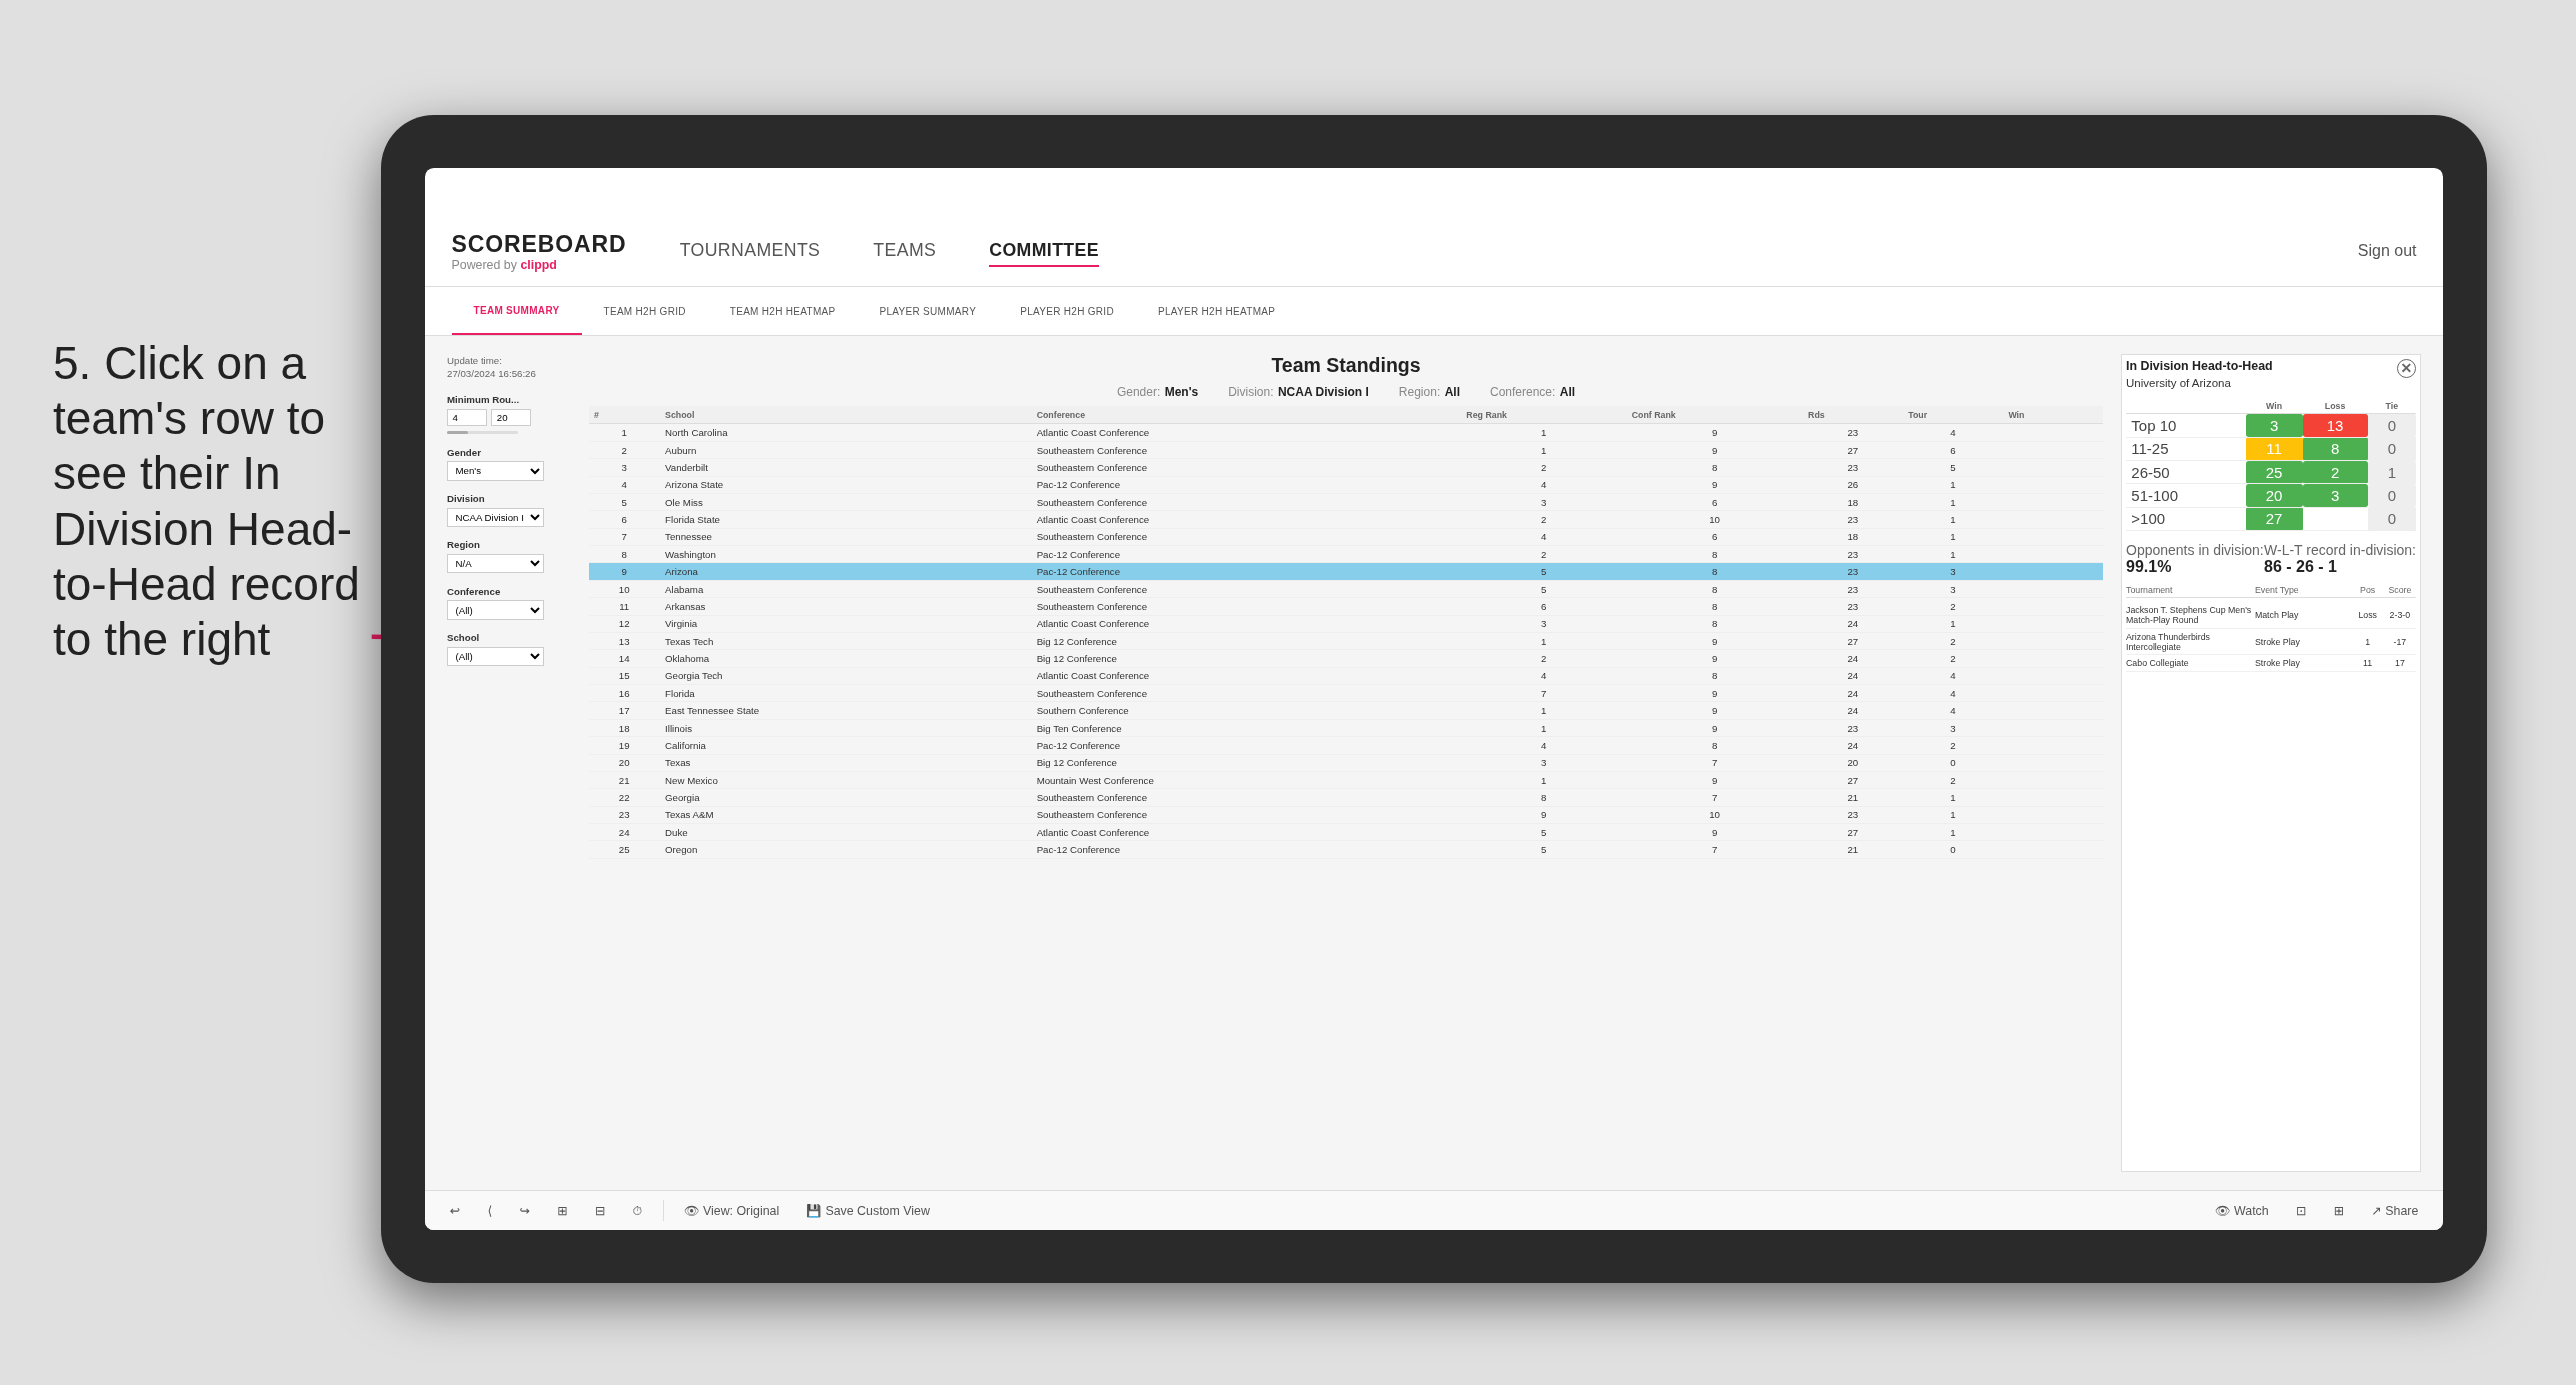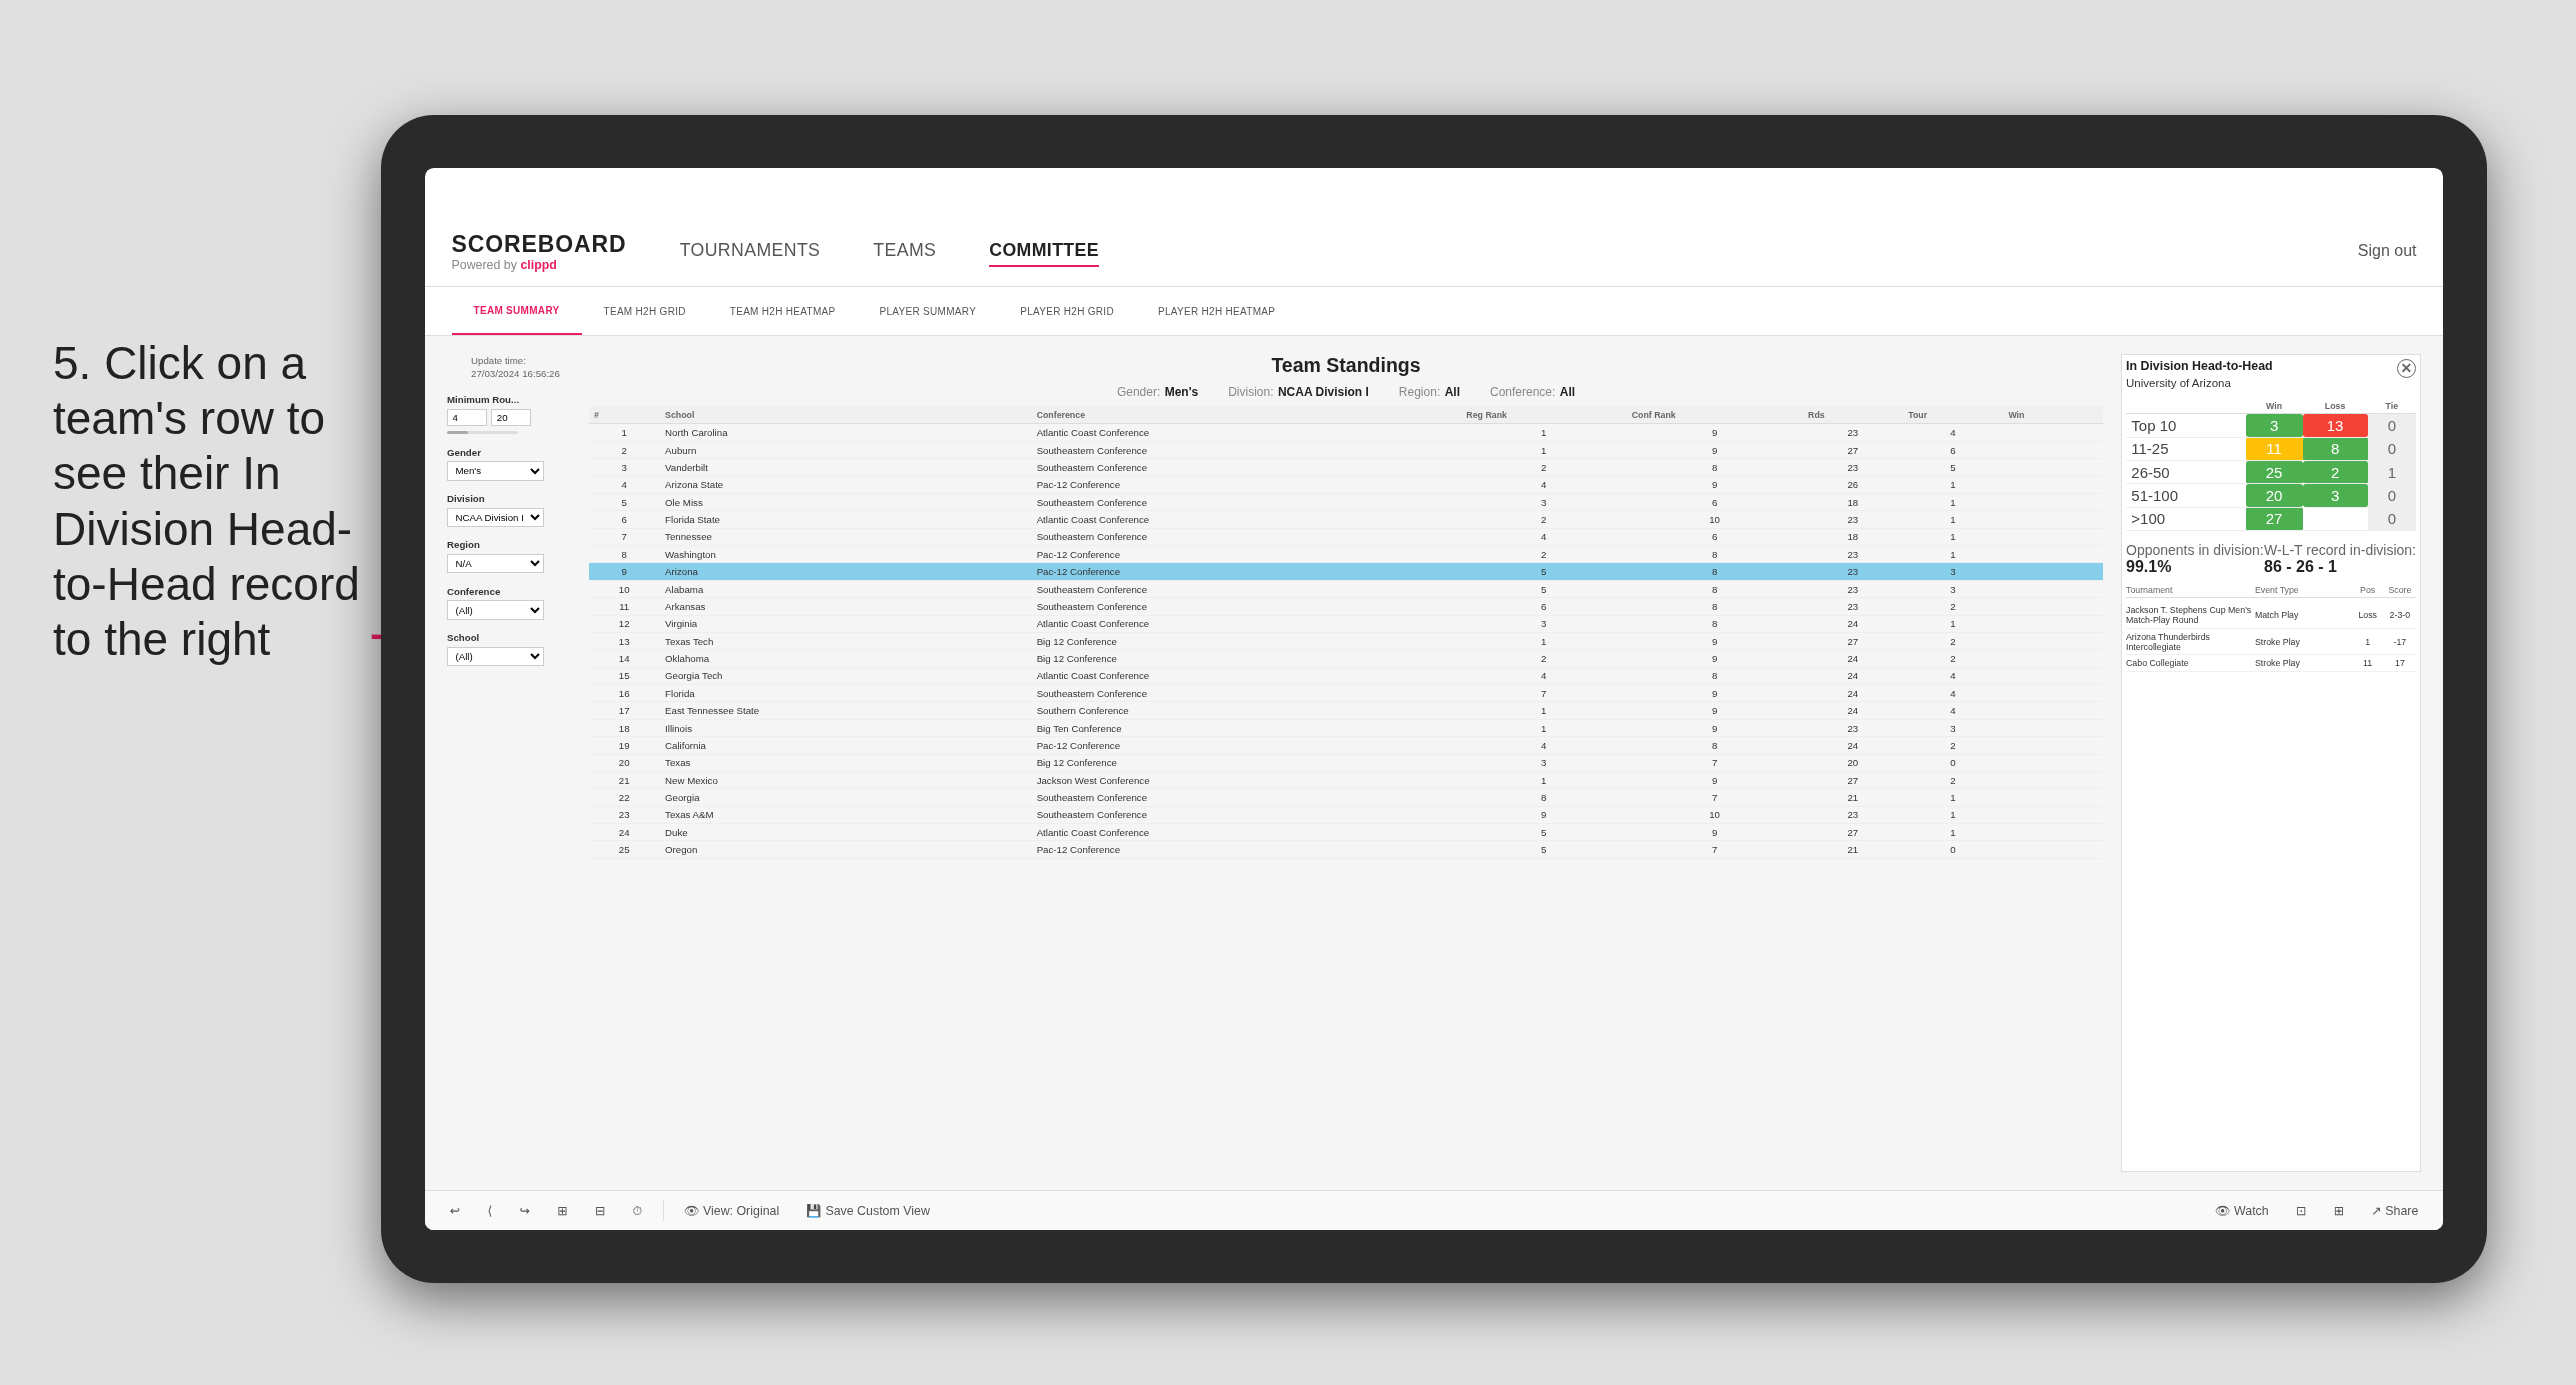--- a/index.html
+++ b/index.html
@@ -175,21 +175,20 @@
       width: 124px;
       flex-shrink: 0;
       font-size: 11.5px;
     }
 
     .update-time {
       font-size: 9.7px;
       color: #666;
       margin-bottom: 13.3px;
       line-height: 1.4;
-      margin-left: 24px;
     }
 
     .filter-group {
       margin-bottom: 12.4px;
     }
 
     .filter-label {
       font-size: 9.7px;
       color: #333;
       font-weight: bold;
@@ -803,21 +802,21 @@
       <td class="conf-col">Big 12 Conference</td>
       <td class="num-col">3</td>
       <td class="num-col">7</td>
       <td class="num-col">20</td>
       <td class="num-col">0</td>
       <td class="num-col"></td>
     </tr>
                     <tr>
       <td class="rank-col">21</td>
       <td class="school-col">New Mexico</td>
-      <td class="conf-col">Jackson West Conference</td>
+      <td class="conf-col">Mountain West Conference</td>
       <td class="num-col">1</td>
       <td class="num-col">9</td>
       <td class="num-col">27</td>
       <td class="num-col">2</td>
       <td class="num-col"></td>
     </tr>
                     <tr>
       <td class="rank-col">22</td>
       <td class="school-col">Georgia</td>
       <td class="conf-col">Southeastern Conference</td>

